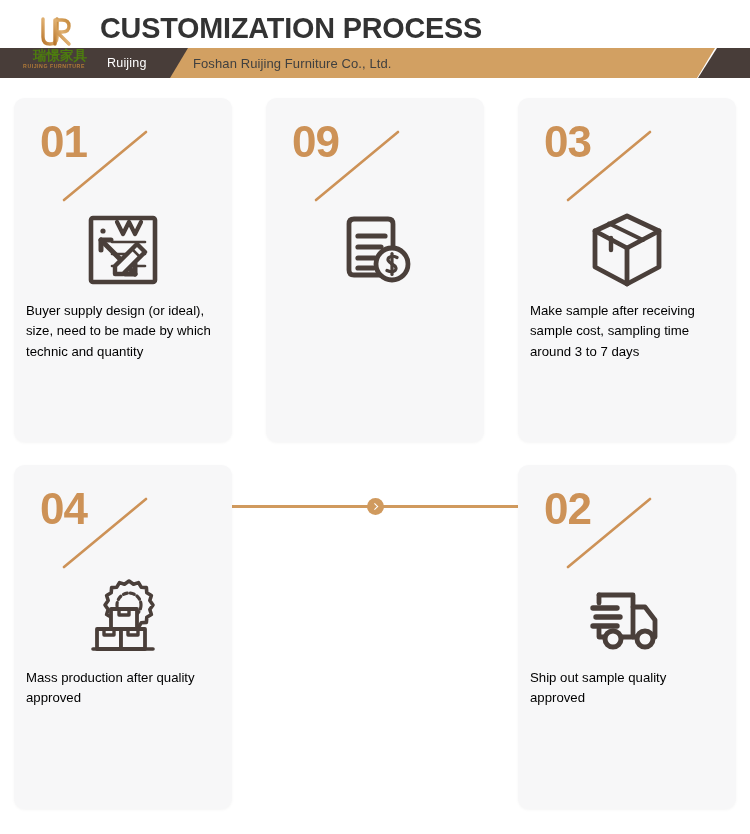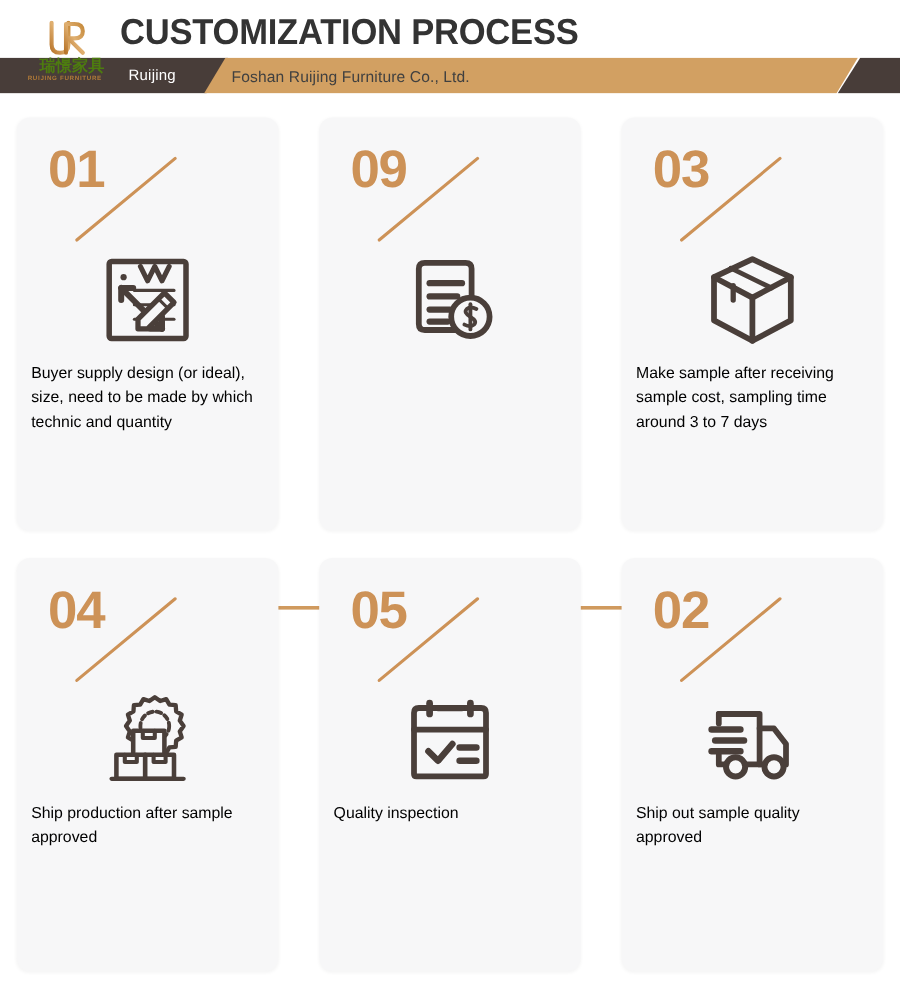--- a/index.html
+++ b/index.html
@@ -287,44 +287,23 @@
               <rect x="28" y="32" width="26" height="22" fill="#f7f7f8" stroke-width="3.8"></rect>
               <path d="M36 32 L36 38 L46 38 L46 32" stroke-width="3.4"></path>
               <rect x="14" y="52" width="24" height="20" fill="#f7f7f8" stroke-width="3.8"></rect>
               <path d="M21 52 L21 58 L31 58 L31 52" stroke-width="3.4"></path>
               <rect x="38" y="52" width="24" height="20" fill="#f7f7f8" stroke-width="3.8"></rect>
               <path d="M45 52 L45 58 L55 58 L55 52" stroke-width="3.4"></path>
               <line x1="10" y1="72" x2="70" y2="72" stroke-width="3.6"></line>
             </g>
           </svg>
         </div>
-        <div class="card-text">Ship production after sample approved</div>
-      </div>
-
-      <div class="card">
-        <div class="card-num">05</div>
-        <svg class="card-slash" viewBox="0 0 90 76">
-          <line x1="4" y1="72" x2="86" y2="4" stroke="#cd9257" stroke-width="2.6" stroke-linecap="round"></line>
-        </svg>
-        <div class="card-icon">
-          <svg viewBox="0 0 80 80" width="80" height="80" aria-hidden="true">
-            <g fill="none" stroke="#4a3f3a" stroke-width="4.8" stroke-linejoin="round" stroke-linecap="round">
-              <path d="M10 17 Q10 13 14 13 L66 13 Q70 13 70 17 L70 68 Q70 70 68 70 L12 70 Q10 70 10 68 Z"></path>
-              <line x1="10" y1="31" x2="70" y2="31"></line>
-              <line x1="23" y1="9" x2="23" y2="18" stroke-width="5.6"></line>
-              <line x1="57" y1="9" x2="57" y2="18" stroke-width="5.6"></line>
-              <line x1="30" y1="13.5" x2="50" y2="13.5" stroke-width="4.6"></line>
-              <path d="M22 49 L30 57 L42 43" stroke-width="5.4"></path>
-              <line x1="48" y1="46" x2="62" y2="46" stroke-width="5.4"></line>
-              <line x1="48" y1="57" x2="62" y2="57" stroke-width="5.4"></line>
-            </g>
-          </svg>
-        </div>
-        <div class="card-text">Quality inspection</div>
-      </div>
+        <div class="card-text">Mass production after quality approved</div>
+      </div>
+
 
       <div class="card">
         <div class="card-num">02</div>
         <svg class="card-slash" viewBox="0 0 90 76">
           <line x1="4" y1="72" x2="86" y2="4" stroke="#cd9257" stroke-width="2.6" stroke-linecap="round"></line>
         </svg>
         <div class="card-icon">
           <svg viewBox="0 0 80 80" width="80" height="80" aria-hidden="true">
             <g fill="none" stroke="#4a3f3a" stroke-width="4.8" stroke-linejoin="round" stroke-linecap="round">
               <path d="M12 18 L46 18 L46 60 L12 60 L12 52"></path>

